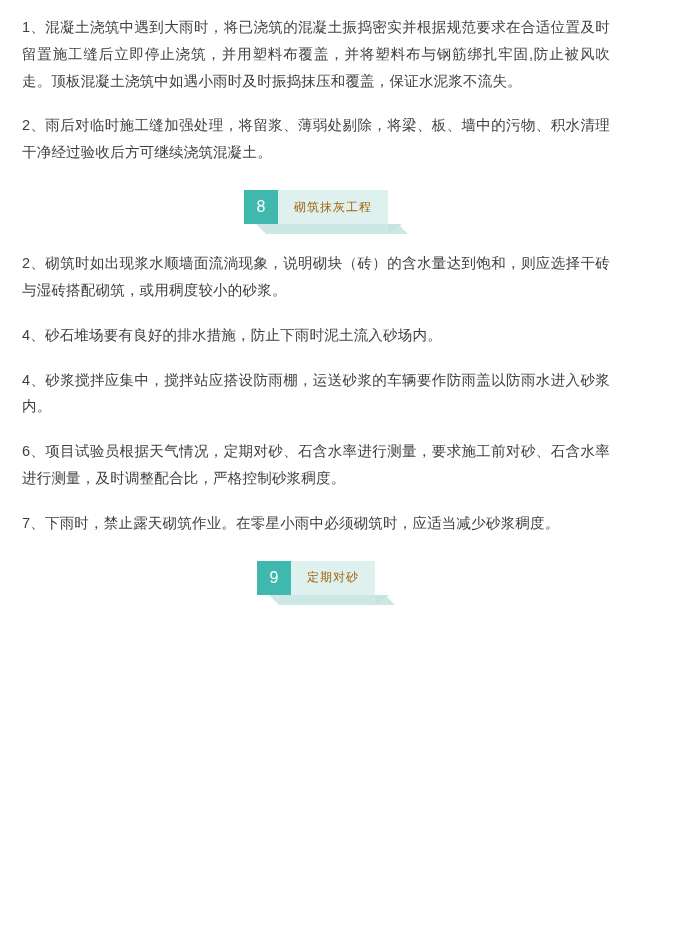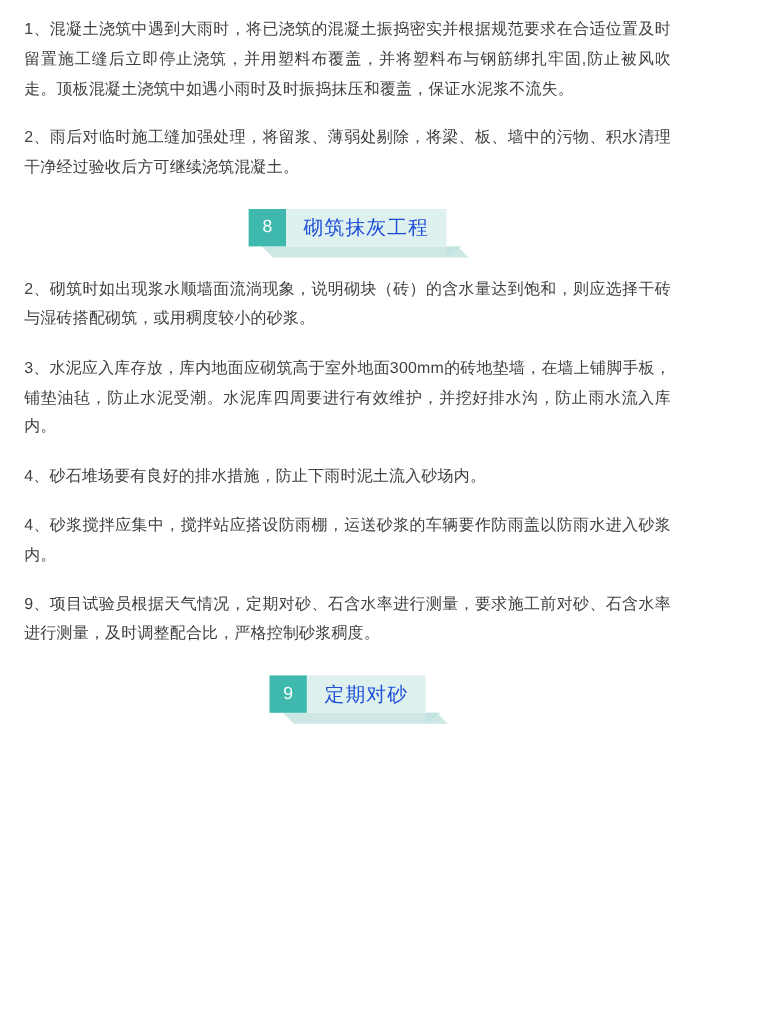--- a/index.html
+++ b/index.html
@@ -43,22 +43,22 @@
     background: #3fb9ae;
     color: #ffffff;
     font-size: 16px;
     display: flex;
     align-items: center;
     justify-content: center;
     flex: none;
   }
   .sec-title {
     background: #dff1ef;
-    color: #1d4ed8;
-    font-size: 18px;
+    color: #a16207;
+    font-size: 12px;
     padding: 0 16px;
     display: flex;
     align-items: center;
     height: 34px;
     box-sizing: border-box;
     letter-spacing: 1px;
     position: relative;
   }
   .sec-title::after {
     content: "";
@@ -102,24 +102,24 @@
     <div class="heading-wrap">
       <div class="skew"></div>
       <div class="inner inner-z">
         <div class="sec-num">8</div>
         <div class="sec-title">砌筑抹灰工程</div>
       </div>
     </div>
   </div>
 
   <p class="para">2、砌筑时如出现浆水顺墙面流淌现象，说明砌块（砖）的含水量达到饱和，则应选择干砖与湿砖搭配砌筑，或用稠度较小的砂浆。</p>
-  <p class="para">3、水泥应入库存放，库内地面应砌筑高于室外地面300mm的砖地垫墙，在墙上铺脚手板，铺垫油毡，防止水泥受潮。水泥库四周要进行有效维护，并挖好排水沟，防止雨水流入库内。</p>
   <p class="para">4、砂石堆场要有良好的排水措施，防止下雨时泥土流入砂场内。</p>
   <p class="para">4、砂浆搅拌应集中，搅拌站应搭设防雨棚，运送砂浆的车辆要作防雨盖以防雨水进入砂浆内。</p>
-  <p class="para">9、项目试验员根据天气情况，定期对砂、石含水率进行测量，要求施工前对砂、石含水率进行测量，及时调整配合比，严格控制砂浆稠度。</p>
+  <p class="para">6、项目试验员根据天气情况，定期对砂、石含水率进行测量，要求施工前对砂、石含水率进行测量，及时调整配合比，严格控制砂浆稠度。</p>
+  <p class="para">7、下雨时，禁止露天砌筑作业。在零星小雨中必须砌筑时，应适当减少砂浆稠度。</p>
 
   <div class="section-heading">
     <div class="heading-wrap">
       <div class="skew"></div>
       <div class="inner inner-z">
         <div class="sec-num">9</div>
         <div class="sec-title">定期对砂</div>
       </div>
     </div>
   </div>

